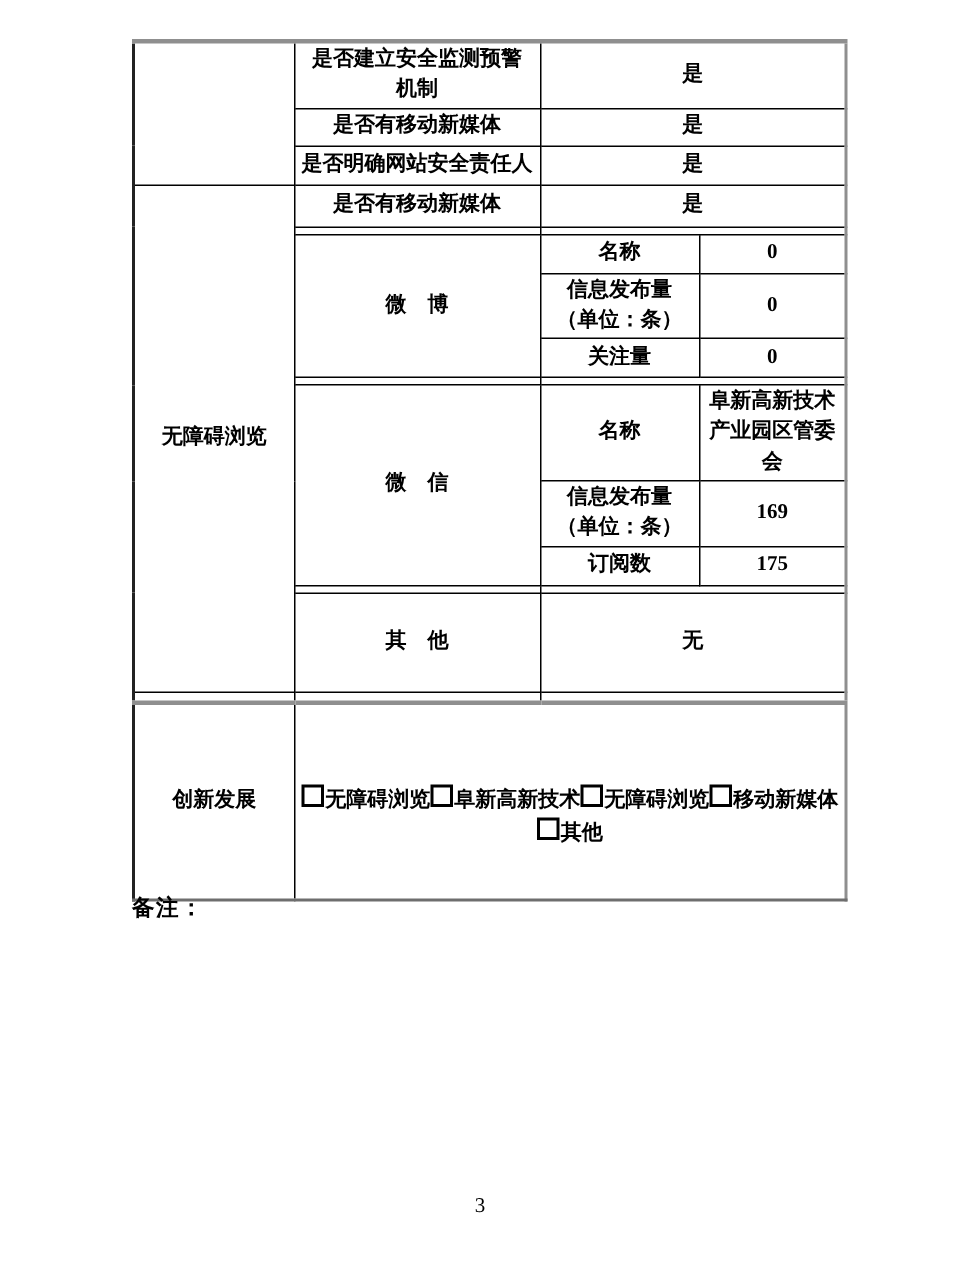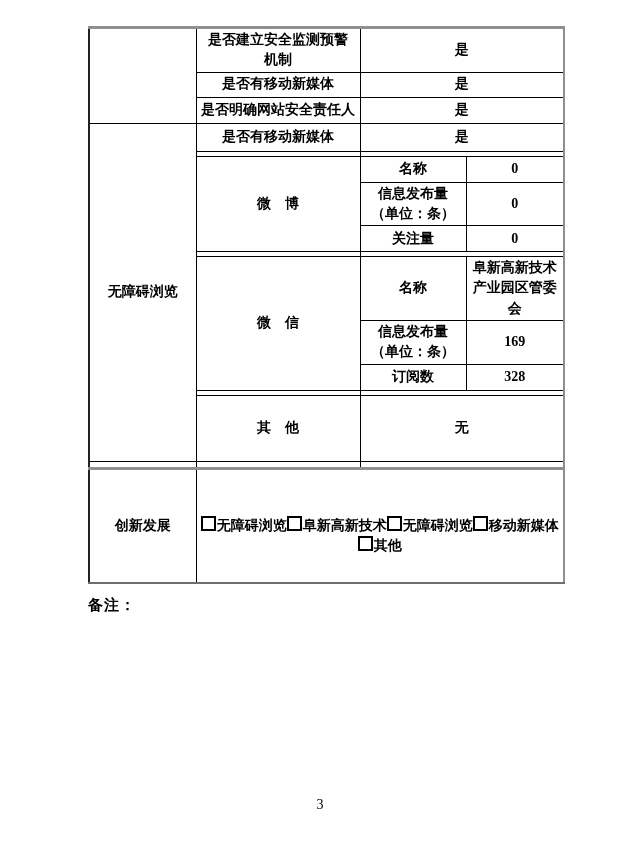--- a/index.html
+++ b/index.html
@@ -140,40 +140,40 @@
 产业园区管委
 会</td>
     </tr>
     <tr style="height:38px">
       <td>信息发布量
 （单位：条）</td>
       <td>169</td>
     </tr>
     <tr style="height:26px">
       <td>订阅数</td>
-      <td>328</td>
+      <td>175</td>
     </tr>
 
     <tr class="sp">
           <td></td>
           <td colspan="2"></td>
         </tr>
 
     <tr style="height:66px">
       <td>其　他</td>
       <td colspan="2">无</td>
     </tr>
 
     <tr class="sp4">
       <td></td>
       <td></td>
       <td colspan="2"></td>
     </tr>
 
-    <tr style="height:115px">
+    <tr style="height:132px">
       <td>创新发展</td>
       <td colspan="3">
         <span class="opt"><span class="cb"></span><span>无障碍浏览</span></span><span class="opt"><span class="cb"></span><span>阜新高新技术</span></span><span class="opt"><span class="cb"></span><span>无障碍浏览</span></span><span class="opt"><span class="cb"></span><span>移动新媒体</span></span><span class="opt"><span class="cb"></span><span>其他</span></span>
       </td>
     </tr>
   </tbody>
     </table>
 
   <div class="remarks">备注：</div>
 

